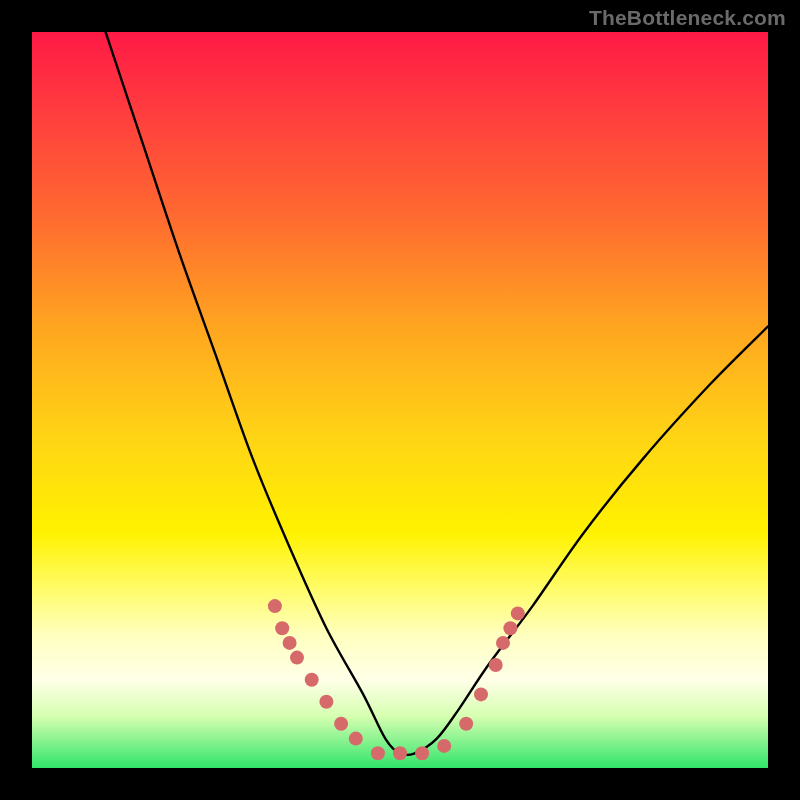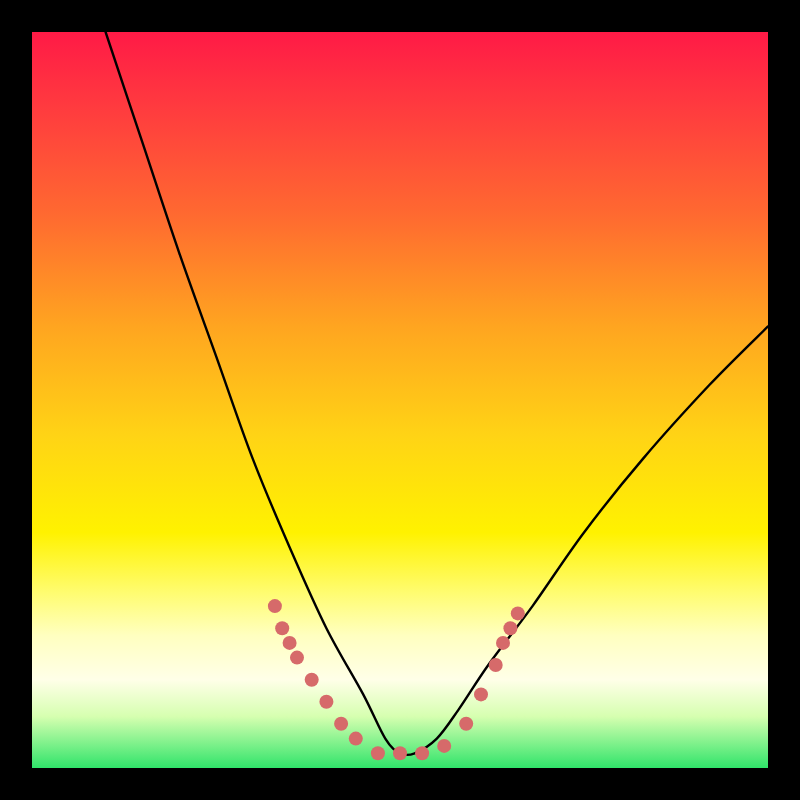--- a/index.html
+++ b/index.html
@@ -76,13 +76,14 @@
           <circle cx="412.2" cy="713.9" r="7" fill="#d66a6a"></circle>
           <circle cx="434.2" cy="691.8" r="7" fill="#d66a6a"></circle>
           <circle cx="449.0" cy="662.4" r="7" fill="#d66a6a"></circle>
           <circle cx="463.7" cy="633.0" r="7" fill="#d66a6a"></circle>
           <circle cx="471.0" cy="610.9" r="7" fill="#d66a6a"></circle>
           <circle cx="478.4" cy="596.2" r="7" fill="#d66a6a"></circle>
           <circle cx="485.8" cy="581.4" r="7" fill="#d66a6a"></circle>
         </g>
     </svg>
   </div>
+  <div class="watermark">TheBottleneck.com</div>
 </div>
 
 </body></html>

